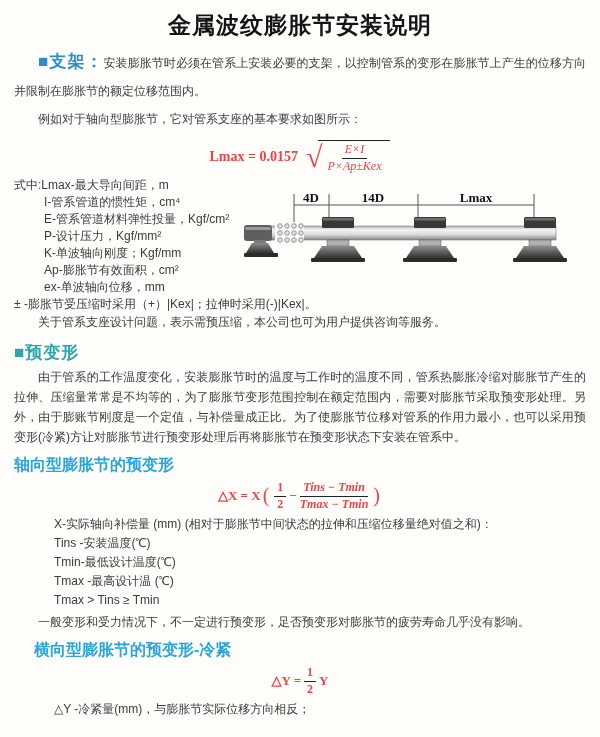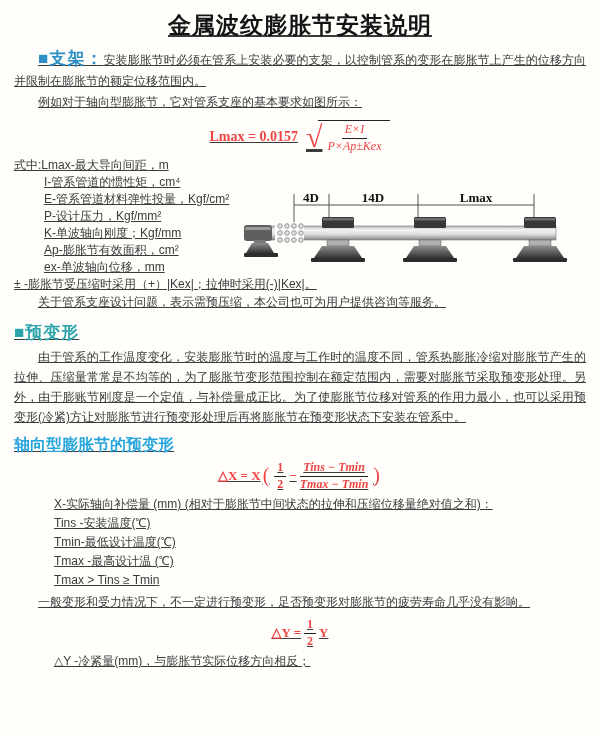--- a/index.html
+++ b/index.html
@@ -1,26 +1,26 @@
 <!DOCTYPE html>
 <html><head>
 <meta charset="utf-8">
 <style>
   html,body { margin:0; padding:0; background:#ffffff; }
   .page {
     position:relative; width:600px; height:737px; overflow:hidden;
     background:#fffefb; color:#3b3b3b;
-    font-family:"Liberation Sans", sans-serif; font-size:12px;text-decoration:underline;
+    font-family:"Liberation Sans", sans-serif; font-size:12px;
   }
   .inner { padding:0 14px; }
   h1.title {
     margin:10px 0 0 0; text-align:center; font-size:23px; line-height:30px;
     color:#141414; font-weight:bold; letter-spacing:1px;
   }
-  .p-body { margin:0; line-height:21px; text-align:justify; }
+  .p-body { margin:0; line-height:28px; text-align:justify; }
   .ti { text-indent:24px; }
   .sec-head { font-size:17px; font-weight:bold; letter-spacing:1px; }
   .blue { color:#2a90c5; }
   .teal { color:#2ba4ab; }
   .cyan { color:#27a6dd; }
   .intro-p { margin-top:8px; }
   
   .formula {
     display:flex; justify-content:center; align-items:center;
     font-family:"Liberation Serif", serif; color:#ef4444;
@@ -111,20 +111,21 @@
 
     <div>
       <p class="item-line">X-实际轴向补偿量 (mm) (相对于膨胀节中间状态的拉伸和压缩位移量绝对值之和)：</p>
       <p class="item-line">Tins -安装温度(℃)</p>
       <p class="item-line">Tmin-最低设计温度(℃)</p>
       <p class="item-line">Tmax -最高设计温 (℃)</p>
       <p class="item-line">Tmax &gt; Tins ≥ Tmin</p>
     </div>
     <p class="note-p ti">一般变形和受力情况下，不一定进行预变形，足否预变形对膨胀节的疲劳寿命几乎没有影响。</p>
 
+    <p class="subhead lateral cyan">横向型膨胀节的预变形-冷紧</p>
 
     <div class="formula formula-3">
       <span>△Y =</span>
       <span class="frac">
         <span class="fn">1</span>
         <span class="fd">2</span>
       </span>
       <span>Y</span>
     </div>
 

